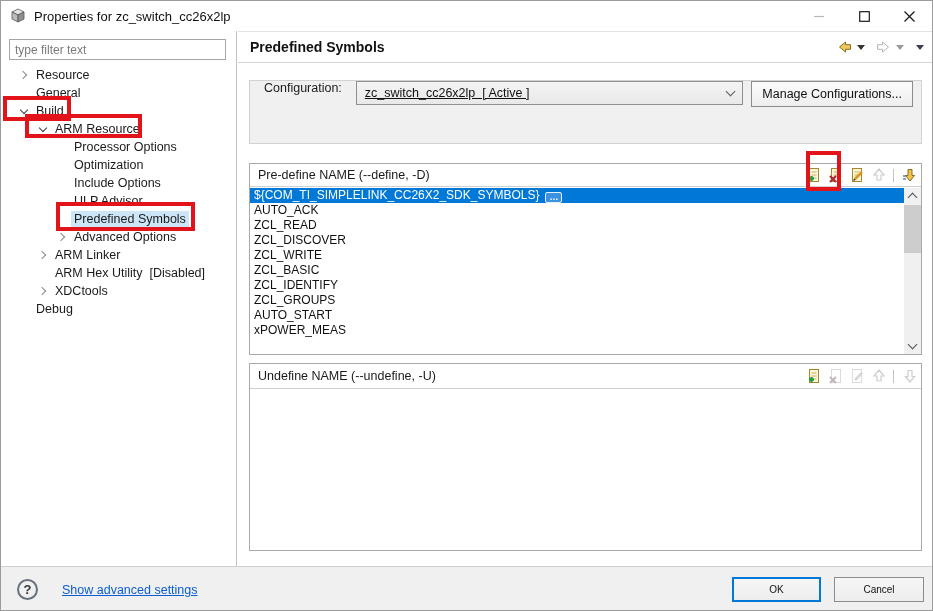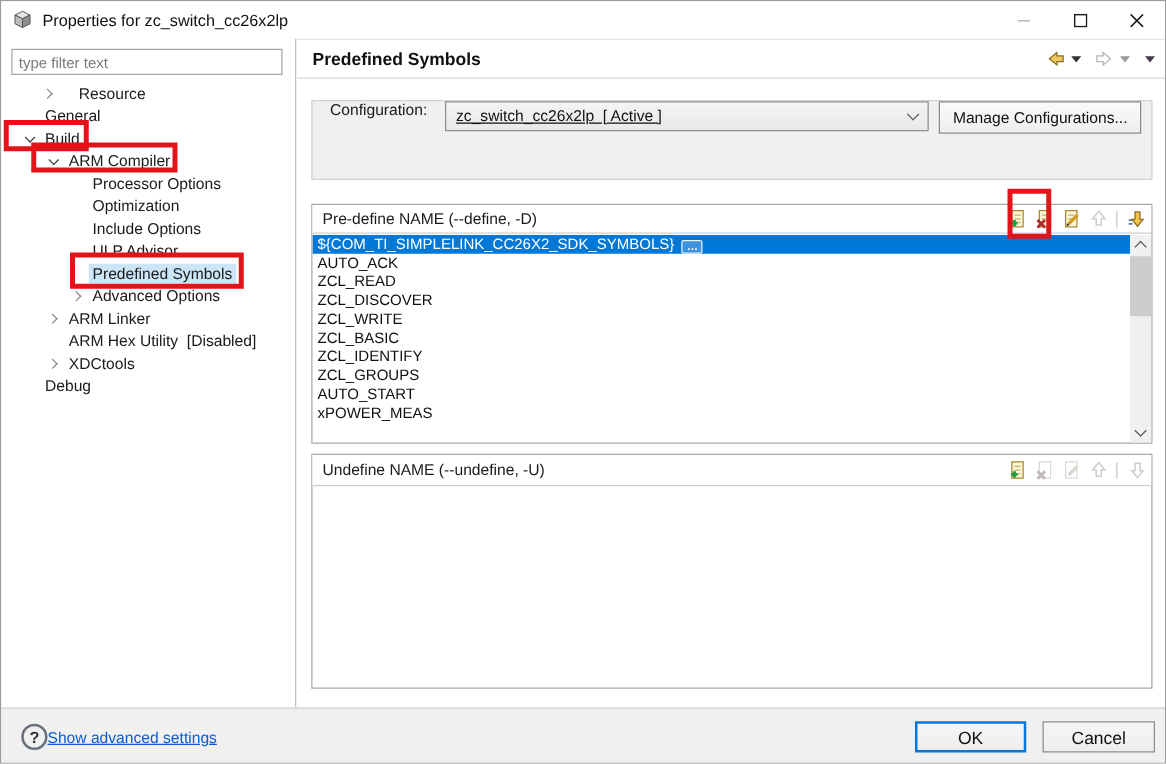--- a/index.html
+++ b/index.html
@@ -66,23 +66,23 @@
   .sb-arrow { position:absolute; left:0; width:17px; height:15px; display:flex; align-items:center; justify-content:center; }
   .sb-arrow.up { top:0; } .sb-arrow.down { bottom:0; }
   .sb-arrow::before { content:""; width:6px; height:6px; border-right:1.4px solid #505050; border-bottom:1.4px solid #505050; }
   .sb-arrow.up::before { transform:rotate(-135deg); margin-top:4px; }
   .sb-arrow.down::before { transform:rotate(45deg); margin-bottom:4px; }
   .sb-thumb { position:absolute; left:0; top:17px; width:17px; height:48px; background:#cdcdcd; }
 
   
   .bottombar { position:absolute; left:0; top:565px; width:100%; height:46px; background:#f0f0f0; border-top:1px solid #cfcfcf; display:flex; align-items:center; padding:0 8px 0 16px; }
   .help-circle { width:21px; height:21px; border:2px solid #68707c; border-radius:50%; display:flex; align-items:center; justify-content:center; font-size:13px; font-weight:bold; color:#333; flex:0 0 auto; }
-  .adv-link { margin-left:0; font-size:12.5px; color:#0b5cd5; text-decoration:underline; cursor:pointer; }
+  .adv-link { margin-left:24px; font-size:12.5px; color:#0b5cd5; text-decoration:underline; cursor:pointer; }
   .btn-group { margin-left:auto; display:flex; gap:13px; }
-  .dlg-btn { width:90px; height:25px; font-family:"Liberation Sans",sans-serif; font-size:14px; color:#111; background:linear-gradient(#f6f6f6,#ededed); border:1px solid #8c8c8c; }
+  .dlg-btn { width:90px; height:25px; font-family:"Liberation Sans",sans-serif; font-size:10px; color:#111; background:linear-gradient(#f6f6f6,#ededed); border:1px solid #8c8c8c; }
   .dlg-btn.default { border:2px solid #0078d7; width:89px; }
 
   
   .annotation { position:absolute; border:4px solid #e31419; pointer-events:none; z-index:50; }
 </style>
 </head>
 <body>
 
 <div class="dialog">
 
@@ -109,24 +109,24 @@
             <line x1="0.5" y1="0.5" x2="10.5" y2="10.5" stroke="#1a1a1a" stroke-width="1.2"></line>
             <line x1="10.5" y1="0.5" x2="0.5" y2="10.5" stroke="#1a1a1a" stroke-width="1.2"></line>
           </svg>
       </div>
     </div>
   </div>
 
   <div class="left-panel">
     <input class="filter-input" type="text" placeholder="type filter text" style="">
     <div class="tree">
-        <div class="tree-row" style="padding-left: 29px; gap: 12px;"><span class="chev collapsed"></span><span class="tree-label">Resource</span></div>
+        <div class="tree-row" style="padding-left: 14px;"><span class="chev collapsed"></span><span class="tree-label">Resource</span></div>
         <div class="tree-row" style="padding-left: 14px;"><span class="chev none"></span><span class="tree-label">General</span></div>
         <div class="tree-row" style="padding-left: 14px;"><span class="chev expanded"></span><span class="tree-label">Build</span></div>
-        <div class="tree-row" style="padding-left: 33px;"><span class="chev expanded"></span><span class="tree-label">ARM Compiler</span></div>
+        <div class="tree-row" style="padding-left: 33px;"><span class="chev expanded"></span><span class="tree-label">ARM Resource</span></div>
         <div class="tree-row" style="padding-left: 52px;"><span class="chev none"></span><span class="tree-label">Processor Options</span></div>
         <div class="tree-row" style="padding-left: 52px;"><span class="chev none"></span><span class="tree-label">Optimization</span></div>
         <div class="tree-row" style="padding-left: 52px;"><span class="chev none"></span><span class="tree-label">Include Options</span></div>
         <div class="tree-row" style="padding-left: 52px;"><span class="chev none"></span><span class="tree-label">ULP Advisor</span></div>
         <div class="tree-row selected" style="padding-left: 52px;"><span class="chev none"></span><span class="tree-label">Predefined Symbols</span></div>
         <div class="tree-row" style="padding-left: 52px;"><span class="chev collapsed"></span><span class="tree-label">Advanced Options</span></div>
         <div class="tree-row" style="padding-left: 33px;"><span class="chev collapsed"></span><span class="tree-label">ARM Linker</span></div>
         <div class="tree-row" style="padding-left: 33px;"><span class="chev none"></span><span class="tree-label">ARM Hex Utility  [Disabled]</span></div>
         <div class="tree-row" style="padding-left: 33px;"><span class="chev collapsed"></span><span class="tree-label">XDCtools</span></div>
         <div class="tree-row" style="padding-left: 14px;"><span class="chev none"></span><span class="tree-label">Debug</span></div>

